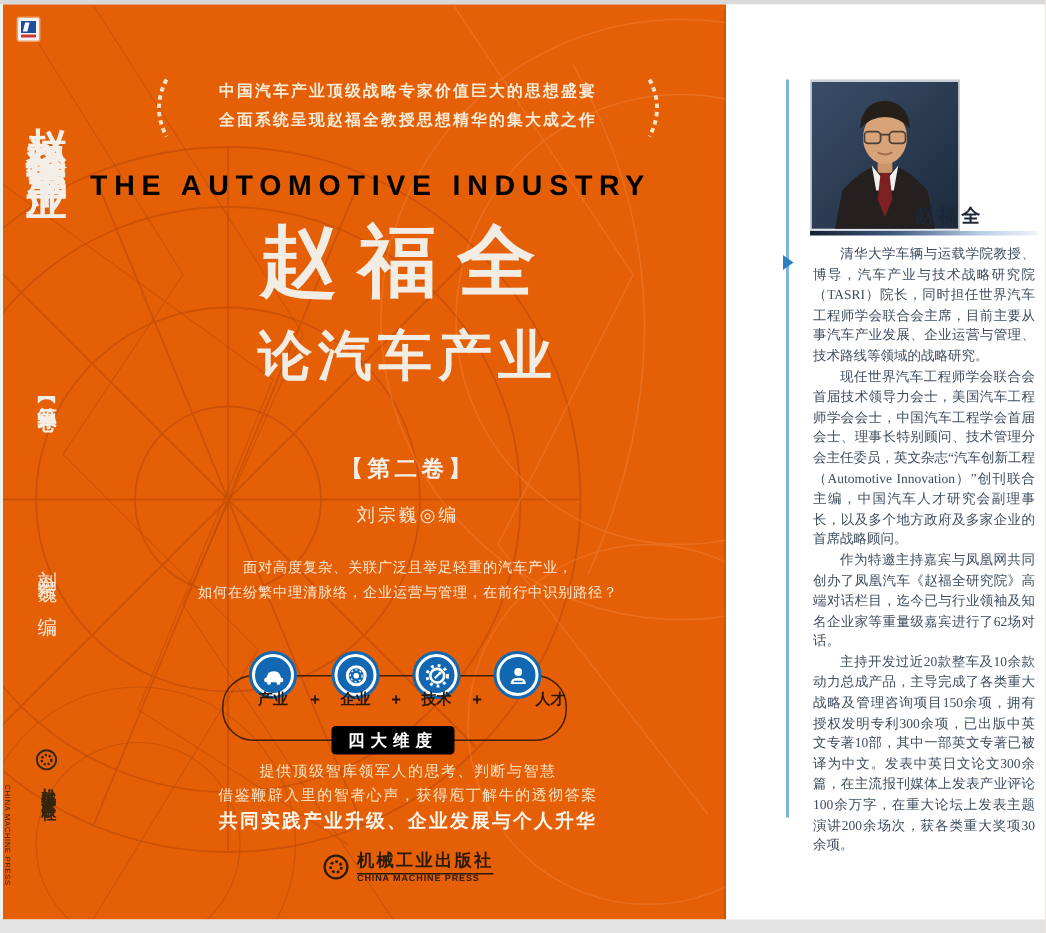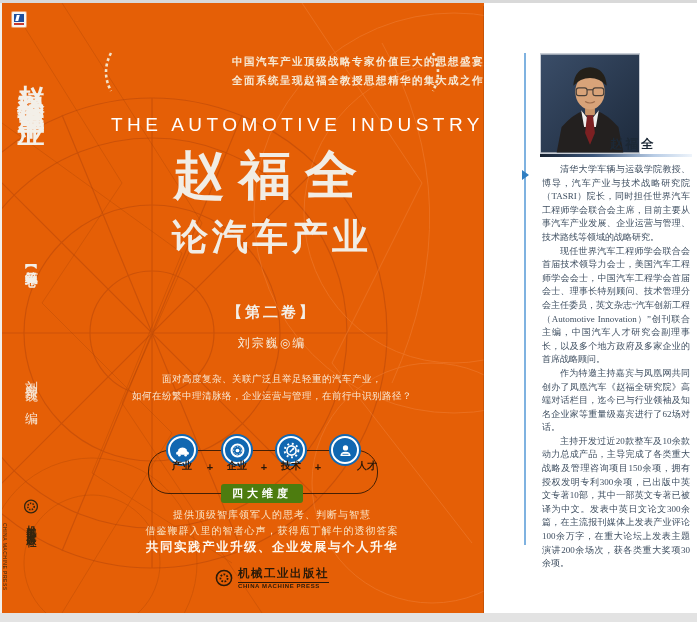--- a/index.html
+++ b/index.html
@@ -33,26 +33,26 @@
   .spine-editor{position:absolute;left:50%;transform:translateX(-50%);top:367px;
                 font-size:13px;letter-spacing:4px;color:#f6e8d9;}
   .spine-press{position:absolute;left:50%;transform:translateX(-50%);top:496px;text-align:center;color:#33250f;}
   .spine-press .gear{display:block;margin:0 auto 3px auto;}
   .spine-press .sp-cn{writing-mode:vertical-rl;text-orientation:upright;font-size:10px;font-weight:bold;letter-spacing:2px;color:#33250f;}
   .spine-press .sp-en{position:absolute;left:-16px;top:24px;transform:rotate(90deg);transform-origin:left top;
                       font-size:5px;letter-spacing:.5px;color:#33250f;white-space:nowrap;}
 
   
   .front{position:absolute;left:58px;top:0;width:424px;height:610px;z-index:1;}
-  .tagline{position:absolute;left:0;top:49px;width:100%;text-align:right;color:#f7ead6;
+  .tagline{position:absolute;left:0;top:49px;width:100%;text-align:center;color:#f7ead6;
            font-size:10.5px;font-weight:bold;letter-spacing:1.5px;line-height:19px;}
   .laurel{position:absolute;top:48px;}
   .laurel.l{left:38px;} .laurel.r{right:38px;}
-  .en-title{position:absolute;left:0;top:111px;width:100%;text-align:right;color:#ffffff;
-            font-size:19px;letter-spacing:4.5px;font-weight:400;}
+  .en-title{position:absolute;left:0;top:111px;width:100%;text-align:left;color:#000000;
+            font-size:19px;letter-spacing:4.5px;font-weight:700;}
   .main-title{position:absolute;left:0;top:143px;width:100%;text-align:center;color:#f1ede5;
               font-family:"Liberation Serif","DejaVu Serif",serif;font-weight:bold;}
   .main-title .t1{font-size:52px;letter-spacing:14px;line-height:60px;}
   .main-title .t2{font-size:36px;letter-spacing:4px;line-height:62px;}
   .volume{position:absolute;left:0;top:300px;width:100%;text-align:center;color:#f3efe8;
           font-family:"Liberation Serif","DejaVu Serif",serif;font-weight:bold;font-size:15px;letter-spacing:3px;}
   .editor{position:absolute;left:0;top:332px;width:100%;text-align:center;color:#f6ead9;font-size:12px;letter-spacing:2px;}
   .intro{position:absolute;left:0;top:367px;width:100%;text-align:center;color:#f9e9d4;
          font-size:9.5px;line-height:17px;letter-spacing:.5px;}
 
@@ -60,21 +60,21 @@
   .dim-outline{position:absolute;left:88px;top:447px;width:228px;height:42px;
                border:1px solid rgba(40,20,5,.85);border-radius:21px;}
   .dim-circle{position:absolute;width:28px;height:28px;border-radius:50%;background:#1167b1;
               border:2px solid #fff;box-sizing:border-box;box-shadow:0 0 0 2px #1167b1;top:433px;
               display:flex;align-items:center;justify-content:center;}
   .dim-label{position:absolute;top:456px;transform:translateX(-50%);
              font-family:"Liberation Serif","DejaVu Serif",serif;font-weight:bold;
              font-size:10px;color:#2a1708;white-space:nowrap;}
   .dim-plus{position:absolute;top:458px;transform:translateX(-50%);font-size:11px;font-weight:bold;color:#2a1708;}
   .dim-badge{position:absolute;left:202px;top:481px;transform:translateX(-50%);
-             background:#4d7c0f;color:#fff;font-weight:bold;font-size:11px;letter-spacing:4px;
+             background:#000000;color:#fff;font-weight:bold;font-size:11px;letter-spacing:4px;
              padding:2px 11px;border-radius:3px;white-space:nowrap;}
 
   .outro{position:absolute;left:0;top:504px;width:100%;text-align:center;color:#f9e3c4;
          font-size:10px;line-height:15.5px;letter-spacing:1px;}
   .outro .strong{font-size:12.5px;font-weight:bold;color:#fdf6ec;letter-spacing:1.5px;margin-top:2px;}
 
   .press{position:absolute;left:50%;top:563px;transform:translateX(-50%);
          display:flex;align-items:center;gap:5px;color:#2b1a08;}
   .press .p-cn{font-size:11.5px;font-weight:bold;letter-spacing:1.5px;border-bottom:1.5px solid #2b1a08;
                padding-bottom:1px;white-space:nowrap;}

